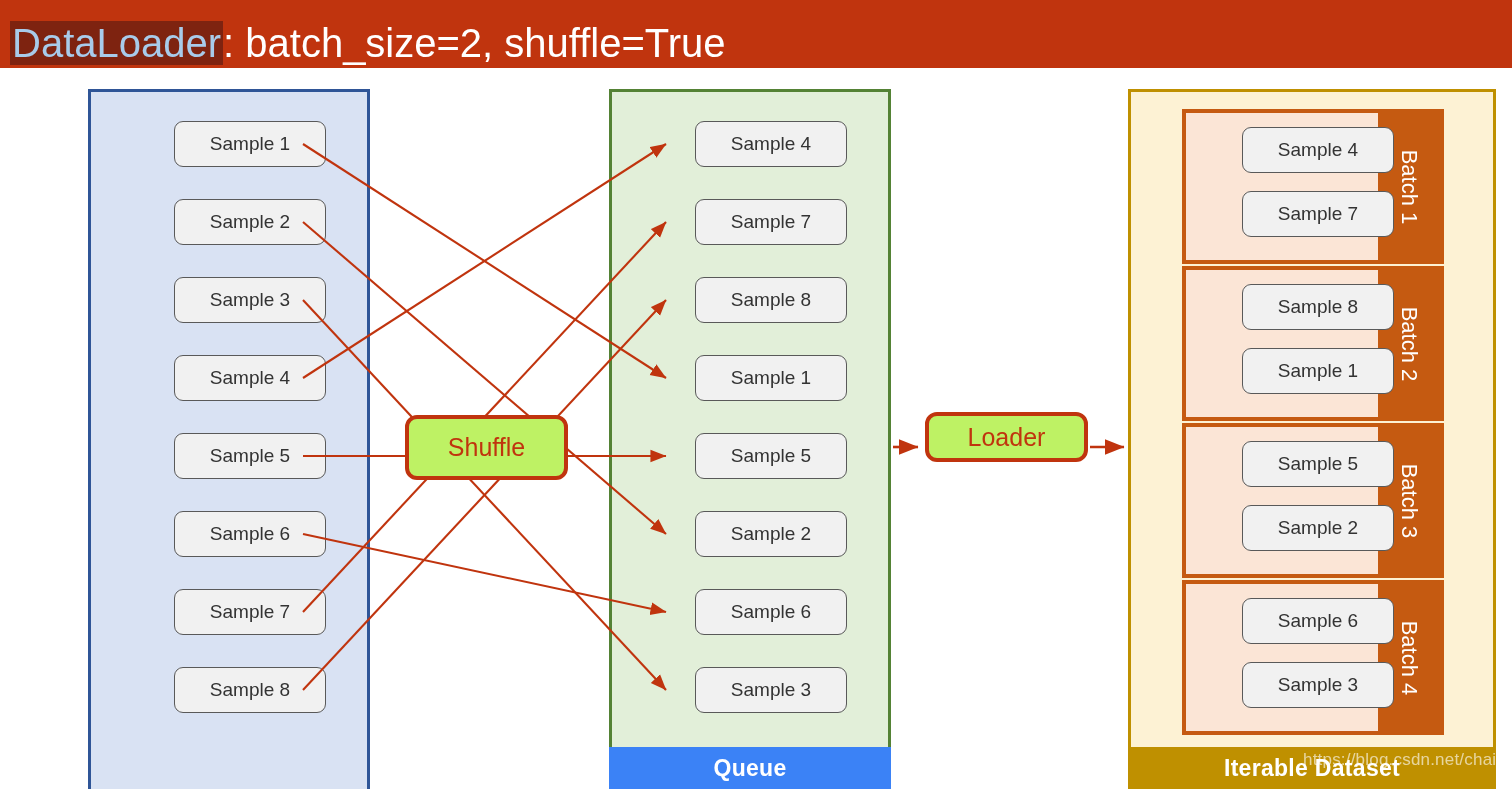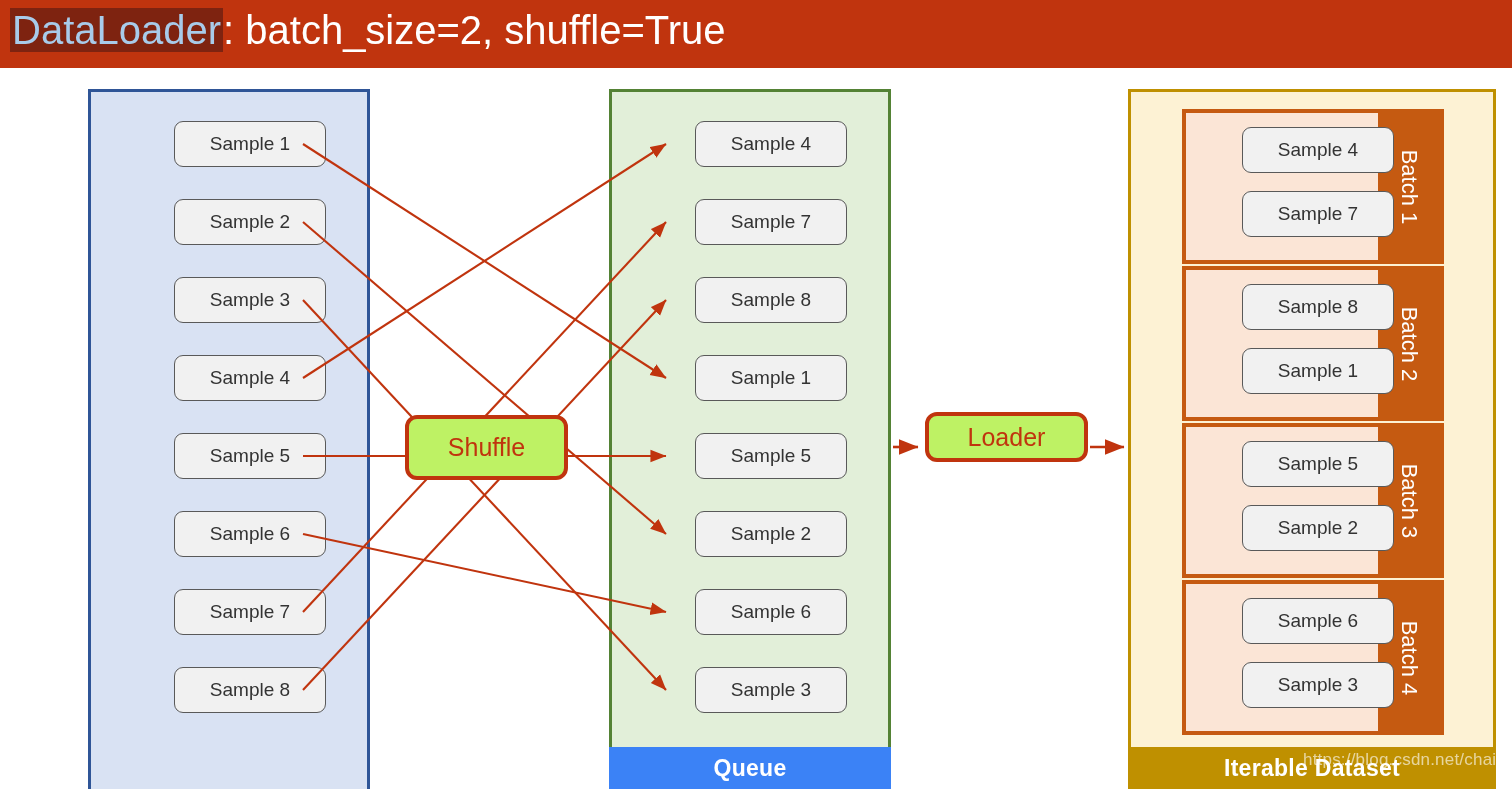--- a/index.html
+++ b/index.html
@@ -9,21 +9,21 @@
     position:relative;
   }
   #stage{position:relative;width:1512px;height:789px;overflow:hidden;}
 
   
   .titlebar{
     position:absolute;left:0;top:0;width:1512px;height:68px;
     background:#C0340E;
   }
   .title-text{
-    position:absolute;left:10px;top:2px;
+    position:absolute;left:10px;top:15px;
     font-size:40px;line-height:56px;color:#ffffff;white-space:nowrap;
   }
   .title-hl{
     background:#7E2310;color:#A8CBEA;padding:0 2px;
   }
 
   
   .panel{position:absolute;box-sizing:border-box;}
   .panel-body{position:absolute;left:0;top:0;right:0;bottom:0;box-sizing:border-box;}
   .panel-foot{

